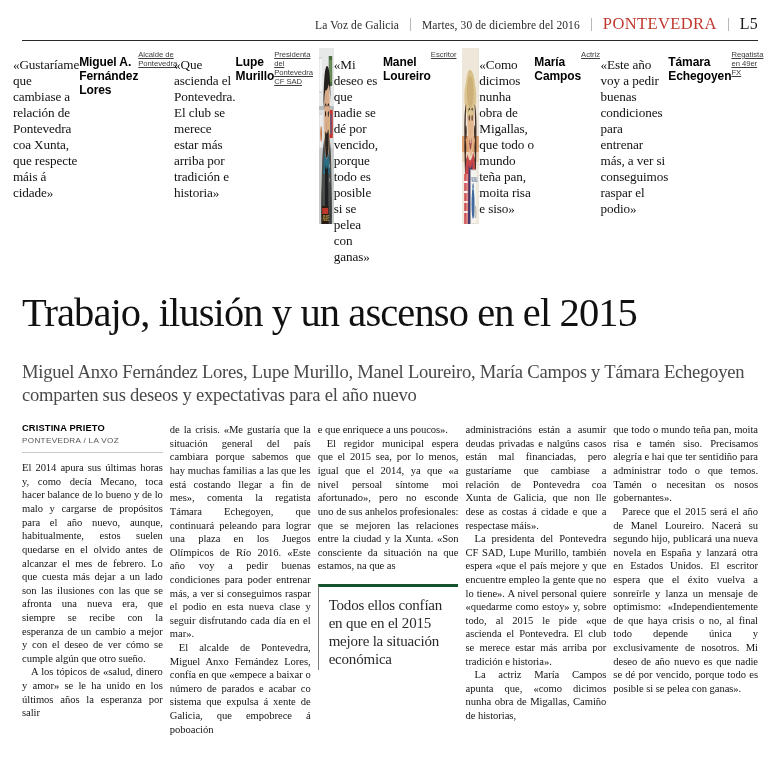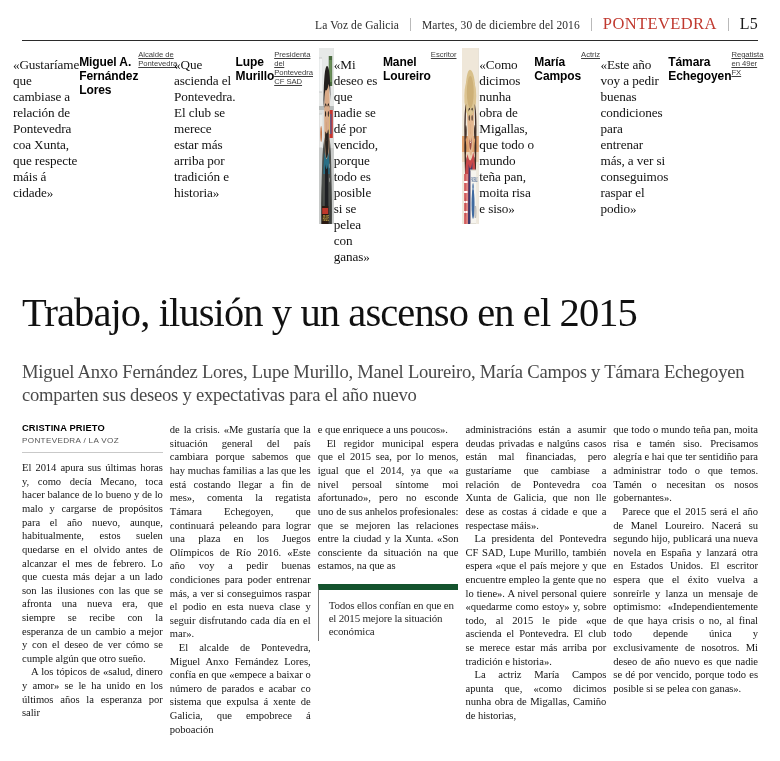--- a/index.html
+++ b/index.html
@@ -60,23 +60,23 @@
   .col.c5{width:149px;}
   .byline-name{font-family:"Liberation Sans",sans-serif;font-weight:bold;font-size:9.3px;letter-spacing:.15px;color:#000;}
   .byline-src{font-family:"Liberation Sans",sans-serif;font-size:8.1px;letter-spacing:.35px;color:#555;margin-top:3px;}
   .byline-rule{height:1px;background:#c9c9c9;margin:7px 0 8px 0;}
   .bodytext{font-size:10.6px;line-height:1.285;text-align:justify;color:#141414;letter-spacing:-.05px;}
   .bodytext p{margin:0;text-indent:0;}
   .bodytext p+p{text-indent:9px;}
 
   
   .pull{
-    margin-top:11px;border-top:6px solid #14532d;border-left:1px solid #7a7a7a;
+    margin-top:11px;border-top:3px solid #14532d;border-left:1px solid #7a7a7a;
     padding:9px 0 2px 10px;
-    font-size:11px;line-height:1.2;color:#2a2a2a;letter-spacing:-.2px;
+    font-size:15px;line-height:1.2;color:#2a2a2a;letter-spacing:-.2px;
   }
 </style>
 </head>
 <body>
 
 <div class="page">
 
   <div class="masthead">
     <span class="mh-item">La Voz de Galicia</span>
     <span class="mh-sep"></span>

